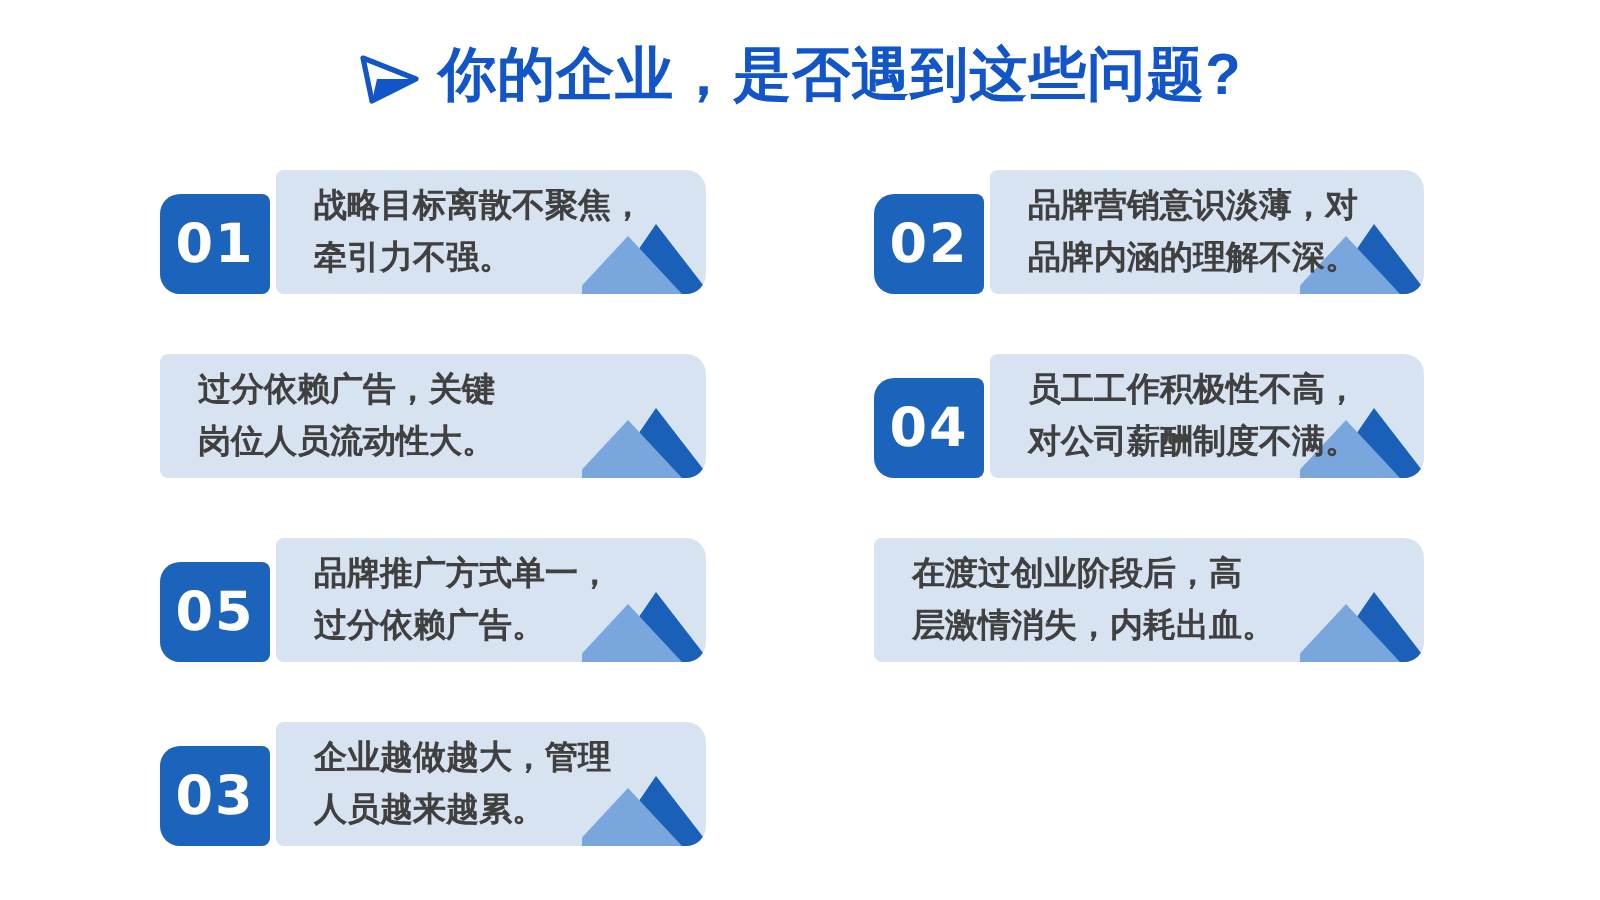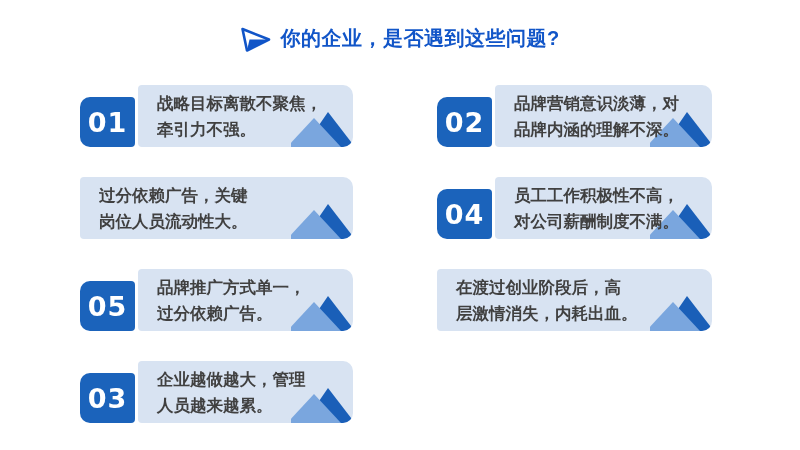--- a/index.html
+++ b/index.html
@@ -20,21 +20,21 @@
   }
   .slide{position:relative;width:800px;height:450px;background:#ffffff;overflow:hidden;}
 
   
   .title-row{
     position:absolute;top:18px;left:0;right:0;height:40px;
     display:flex;justify-content:center;align-items:center;gap:8px;
   }
   .title-icon{width:32px;height:30px;flex:0 0 auto;margin-top:2px;}
   .title{
-    font-size:20px;font-weight:800;color:var(--title-blue);
+    font-size:29px;font-weight:800;color:var(--title-blue);
     letter-spacing:0.5px;white-space:nowrap;
   }
 
   
   .cards{
     position:absolute;left:80px;top:85px;
     display:grid;grid-template-columns:273px 275px;
     column-gap:84px;row-gap:30px;
   }
   .card{height:62px;display:flex;align-items:stretch;}
@@ -47,20 +47,21 @@
     font-family:"DejaVu Sans","Liberation Sans",sans-serif;
     letter-spacing:1px;
     margin-top:12px;
   }
   .body{
     flex:1;background:var(--body-bg);
     border-radius:4px 10px 10px 4px;
     position:relative;overflow:hidden;
     display:flex;flex-direction:column;justify-content:center;
     padding:0 8px 0 19px;
+    font-family:Liberation Serif, serif;
   }
   .line{
     font-size:16.5px;line-height:26px;color:var(--text-dark);
     font-weight:600;white-space:nowrap;position:relative;z-index:2;
   }
   .mountain{position:absolute;right:0;bottom:0;width:62px;height:38px;z-index:1;}
 </style>
 </head>
 <body>
 

